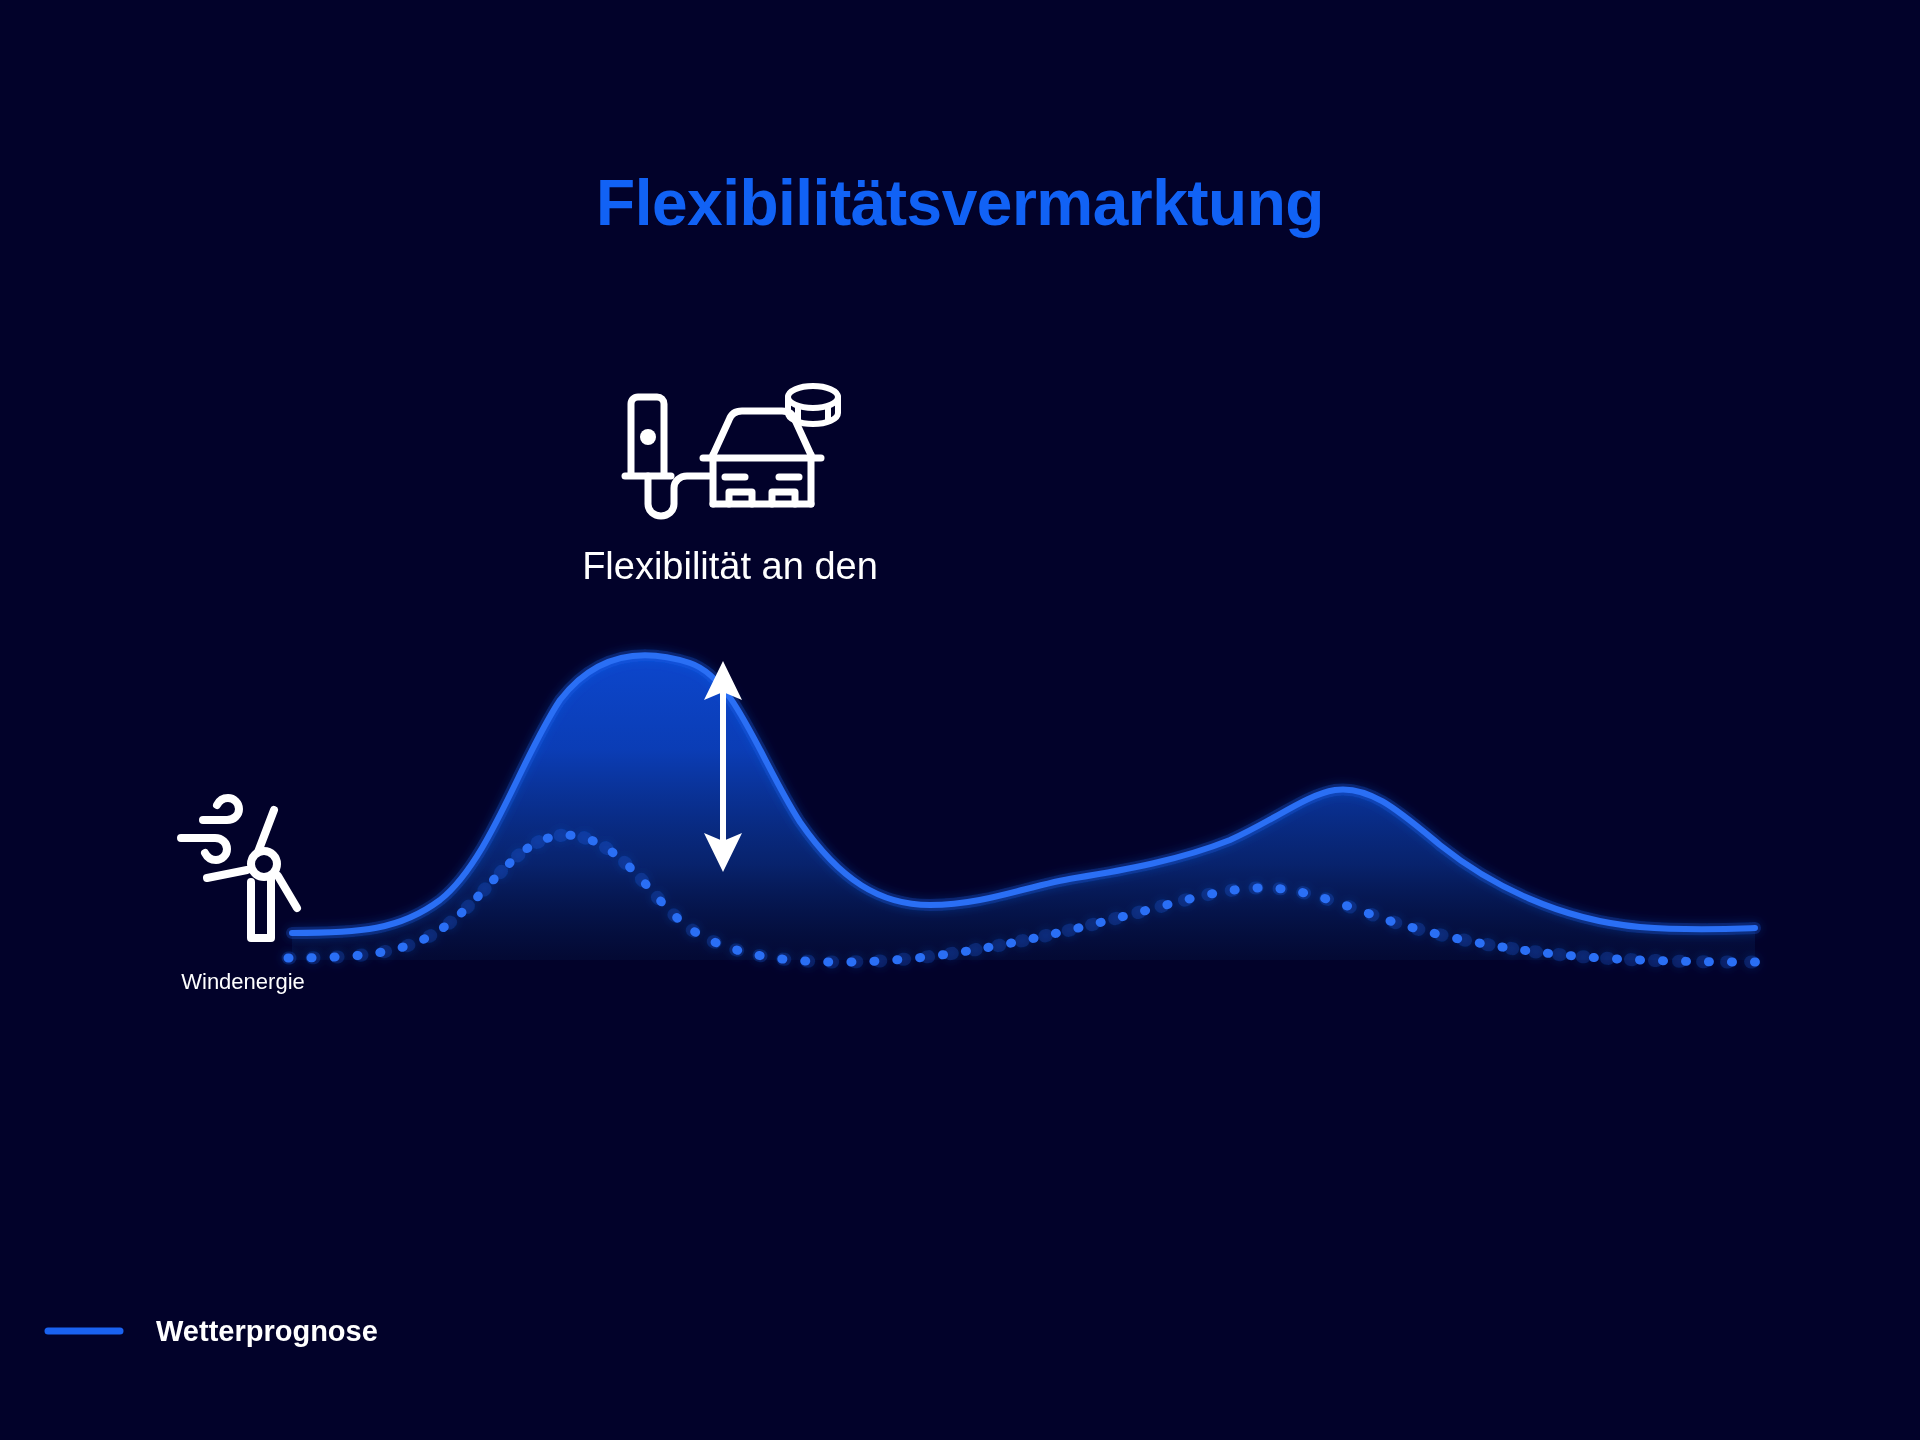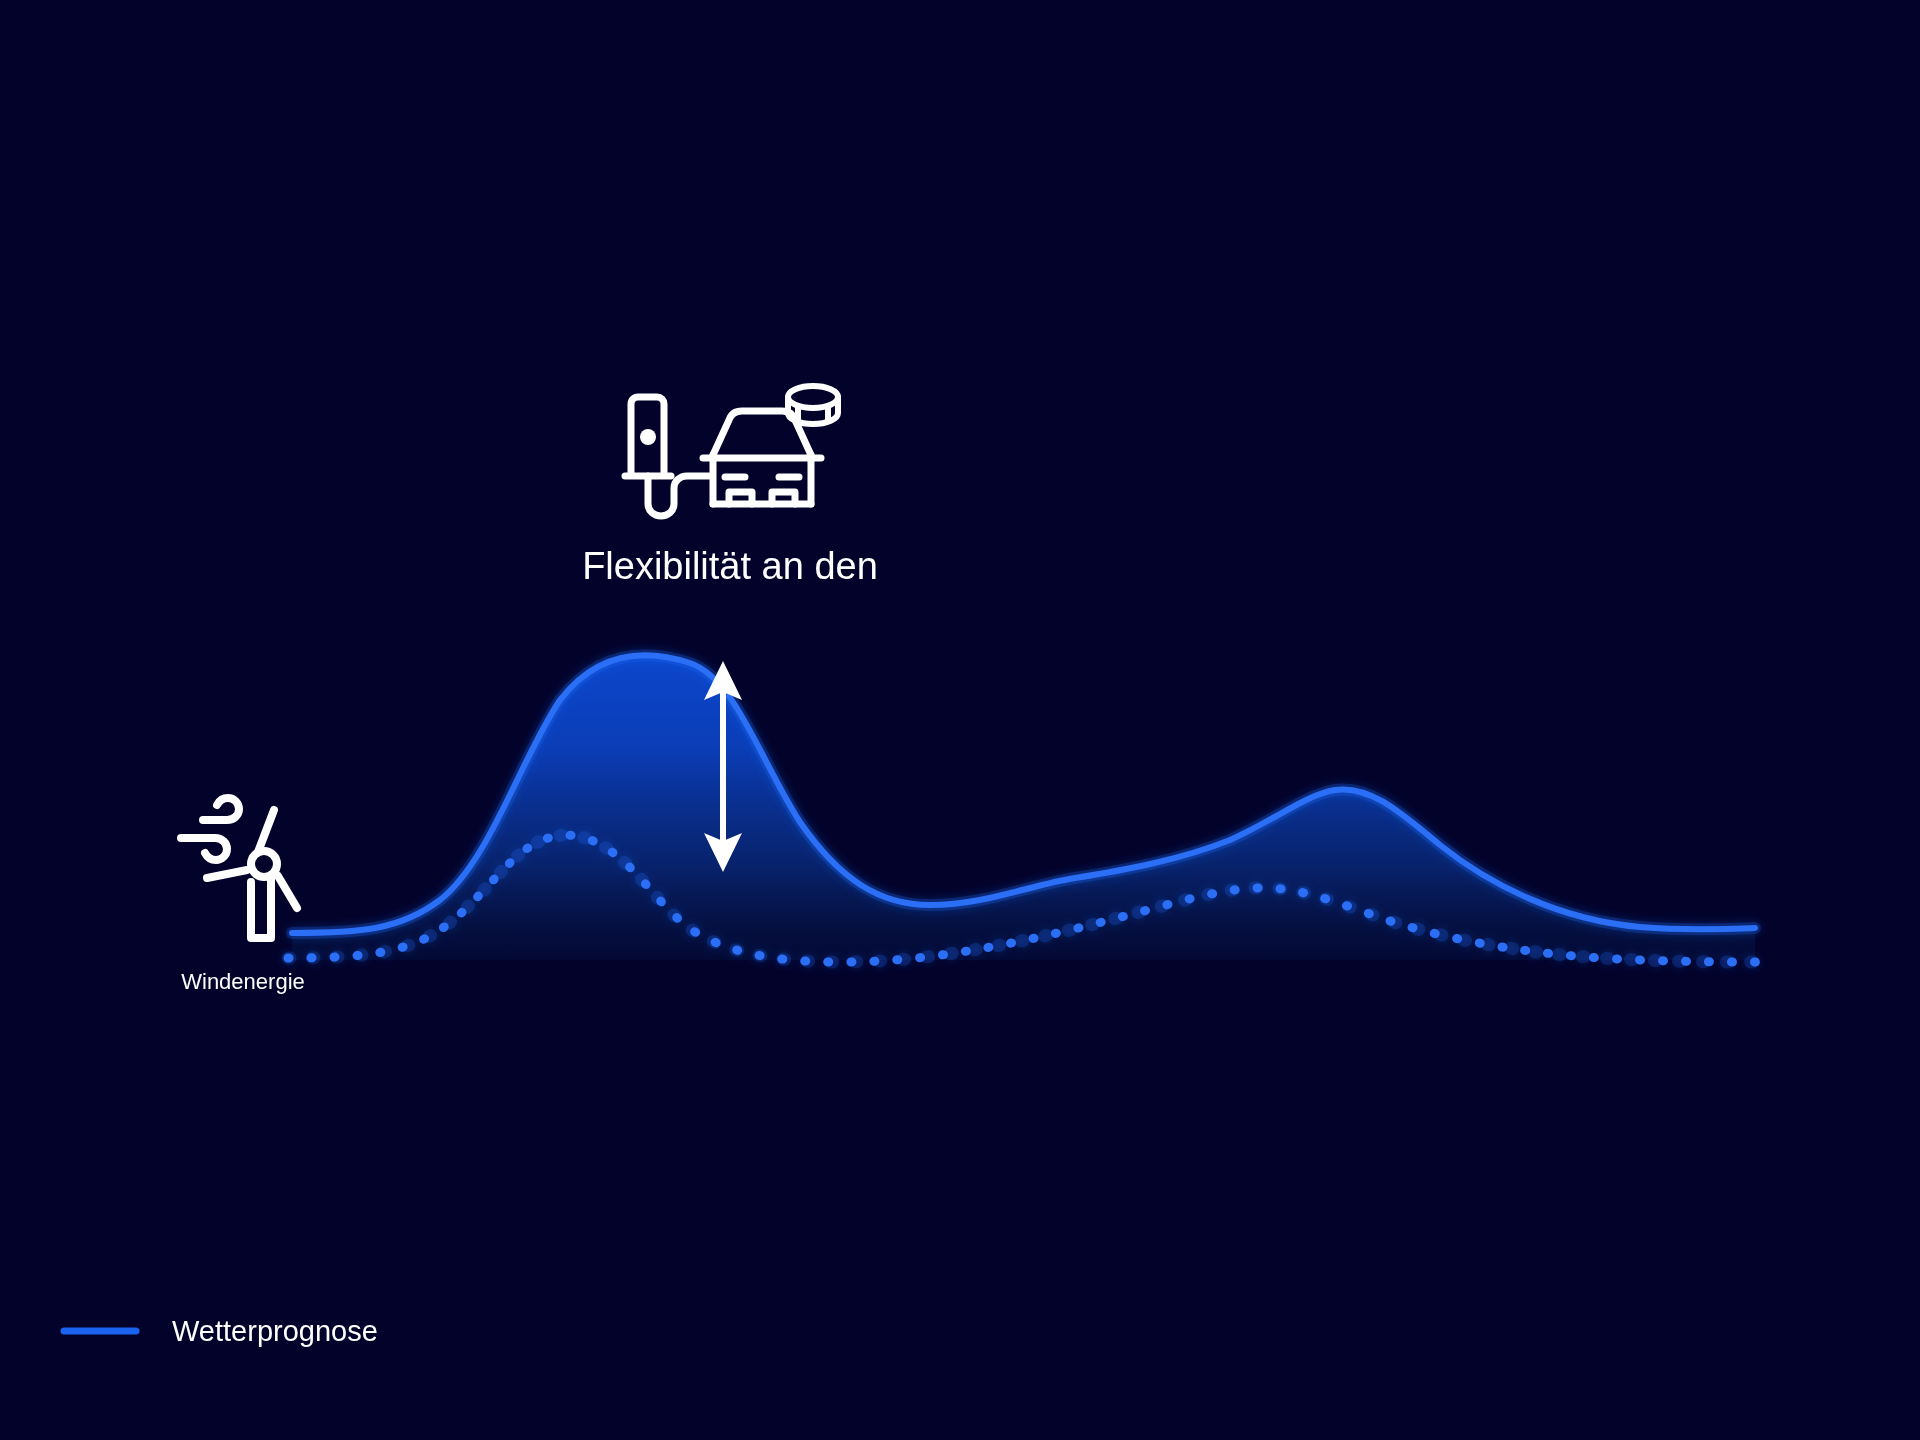--- a/index.html
+++ b/index.html
@@ -89,23 +89,24 @@
     margin-top: 18px;
     font-size: 22px;
     line-height: 1.25;
     color: #ffffff;
     font-weight: 400;
   }
 
   
   .legend {
     position: absolute;
-    left: 60px;
+    left: 44px;
     top: 1303px;
     width: 620px;
+    font-weight: bold;
   }
   .legend-row {
     display: flex;
     align-items: center;
     height: 56px;
   }
   .legend-swatch {
     width: 80px;
     height: 18px;
     flex: 0 0 80px;
@@ -117,20 +118,21 @@
     color: #ffffff;
     line-height: 1;
     white-space: nowrap;
   }
 </style>
 </head>
 <body>
 
 <div id="stage">
 
+  <div class="title">Flexibilitätsvermarktung</div>
 
   <svg id="chart" viewBox="0 0 1920 1440">
     <defs>
       <linearGradient id="areaGrad" x1="0" y1="0" x2="0" y2="1">
         <stop offset="0%" stop-color="#0d4ad6" stop-opacity="1"></stop>
         <stop offset="38%" stop-color="#0b40bd" stop-opacity="0.95"></stop>
         <stop offset="72%" stop-color="#0a2f86" stop-opacity="0.72"></stop>
         <stop offset="100%" stop-color="#061a4a" stop-opacity="0.30"></stop>
       </linearGradient>
       <filter id="softGlow" x="-30%" y="-60%" width="160%" height="260%">

